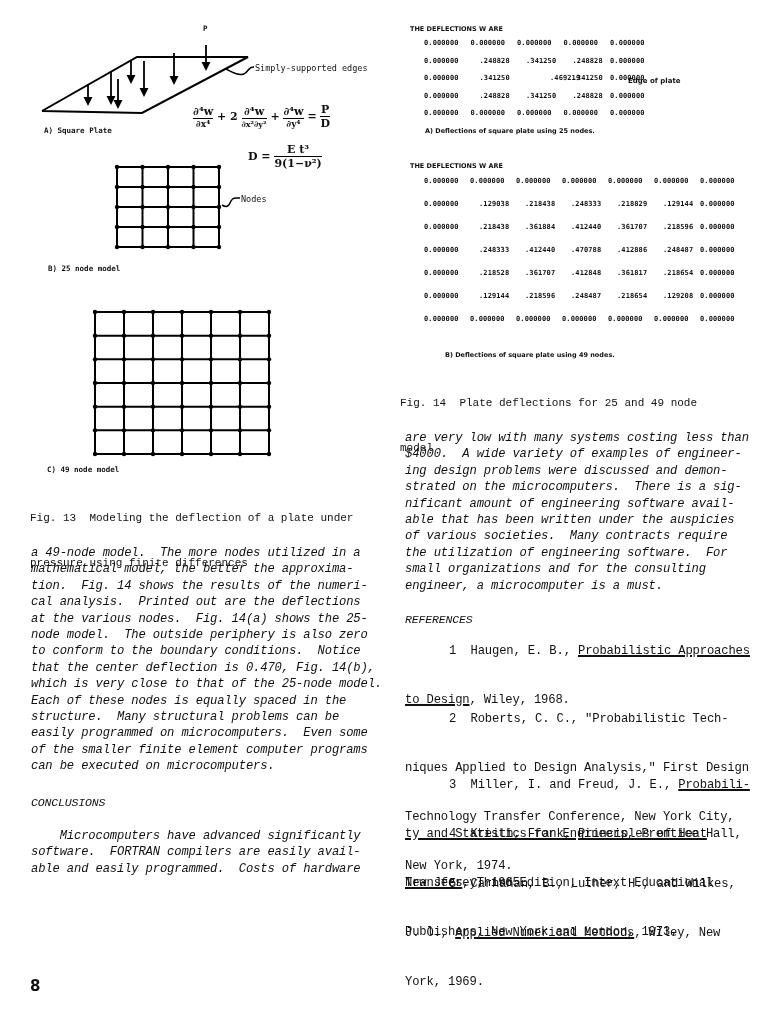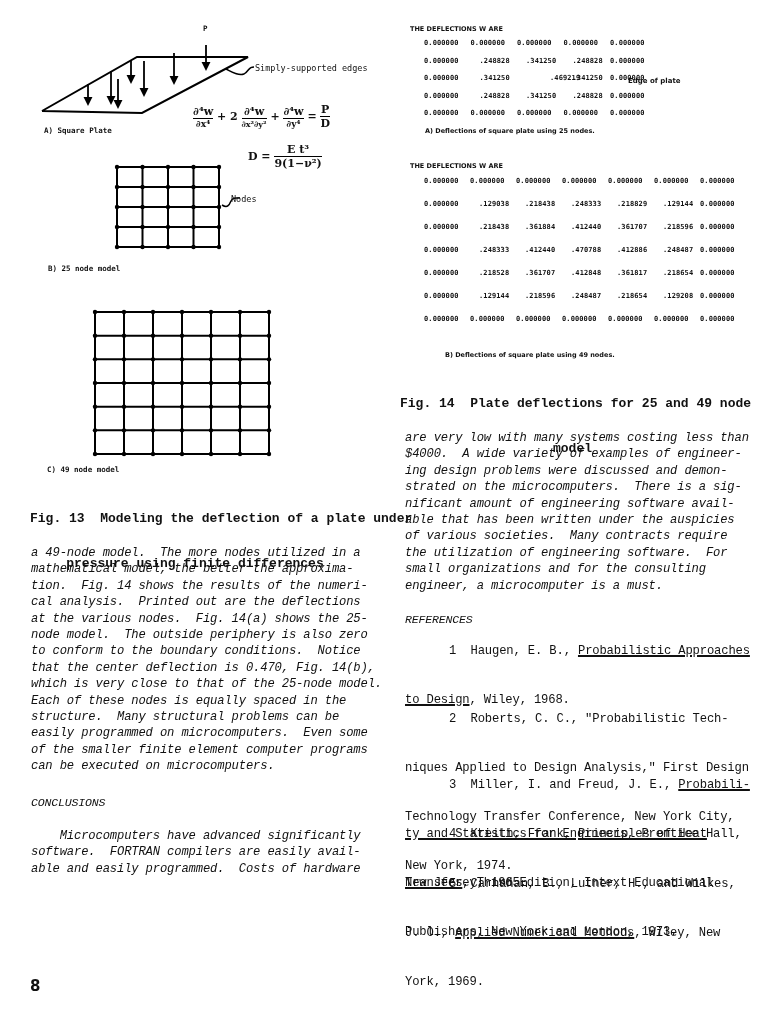--- a/index.html
+++ b/index.html
@@ -3,21 +3,21 @@
 <meta charset="utf-8">
 <style>
   html, body { margin:0; padding:0; background:#ffffff; }
   body { width:775px; height:1017px; position:relative; overflow:hidden; color:#111; font-family:"Liberation Mono", monospace; }
   .abs { position:absolute; }
   .mono { font-family:"Liberation Mono", "DejaVu Sans Mono", monospace; }
   .body-text { font-size:12.2px; line-height:16.4px; white-space:pre; letter-spacing:-0.15px;font-style:italic; }
   .tiny { font-size:6.5px; font-weight:bold; font-family:"DejaVu Sans", sans-serif; }
   .small-lbl { font-size:7.5px; font-weight:bold; font-family:"DejaVu Sans Mono", monospace; }
   .table-cell { position:absolute; font-size:7px; font-weight:bold; font-family:"DejaVu Sans Mono", monospace; letter-spacing:0.1px; }
-  .caption { font-size:13px; line-height:15px; white-space:pre; text-align:center;font-weight:bold; }
+  .caption { font-size:11px; line-height:15px; white-space:pre; text-align:left; }
   .underline { text-decoration:underline; text-decoration-thickness:1.5px; }
   .heading { font-size:11.5px; }
   .page-num { font-size:15px; font-weight:bold; font-family:"DejaVu Sans", sans-serif; }
   svg { position:absolute; overflow:visible; }
   .ref { position:absolute; left:405px; width:360px; font-size:12.2px; line-height:16.4px; white-space:pre; letter-spacing:-0.15px; }
 </style>
 </head>
 <body>
 
 <div>
@@ -96,21 +96,21 @@
       <circle cx="105" cy="63" r="2.2" fill="#000"></circle>
       <circle cx="3" cy="83" r="2.2" fill="#000"></circle>
       <circle cx="28.5" cy="83" r="2.2" fill="#000"></circle>
       <circle cx="54" cy="83" r="2.2" fill="#000"></circle>
       <circle cx="79.5" cy="83" r="2.2" fill="#000"></circle>
       <circle cx="105" cy="83" r="2.2" fill="#000"></circle>
     </svg>
   <svg width="20" height="14" style="left:222px;top:196px;">
     <path d="M0,9 C5,12 7,10 9,5 C11,1 14,2 18,2" stroke="#000" stroke-width="1.5" fill="none"></path>
   </svg>
-  <div class="abs small-lbl" style="left:231px;top:194px;font-weight:normal;font-size:8.5px;">Nodes</div>
+  <div class="abs small-lbl" style="left:241px;top:194px;font-weight:normal;font-size:8.5px;">Nodes</div>
   <div class="abs small-lbl" style="left:48px;top:264px;">B)  25 node model</div>
 
   <svg id="grid49" width="180" height="148" style="left:92px;top:309px;">
       <line x1="3" x2="177" y1="3" y2="3" stroke="#000" stroke-width="2"></line>
       <line y1="3" y2="145" x1="3" x2="3" stroke="#000" stroke-width="2"></line>
       <line x1="3" x2="177" y1="26.666666666666668" y2="26.666666666666668" stroke="#000" stroke-width="2"></line>
       <line y1="3" y2="145" x1="32" x2="32" stroke="#000" stroke-width="2"></line>
       <line x1="3" x2="177" y1="50.333333333333336" y2="50.333333333333336" stroke="#000" stroke-width="2"></line>
       <line y1="3" y2="145" x1="61" x2="61" stroke="#000" stroke-width="2"></line>
       <line x1="3" x2="177" y1="74" y2="74" stroke="#000" stroke-width="2"></line>

